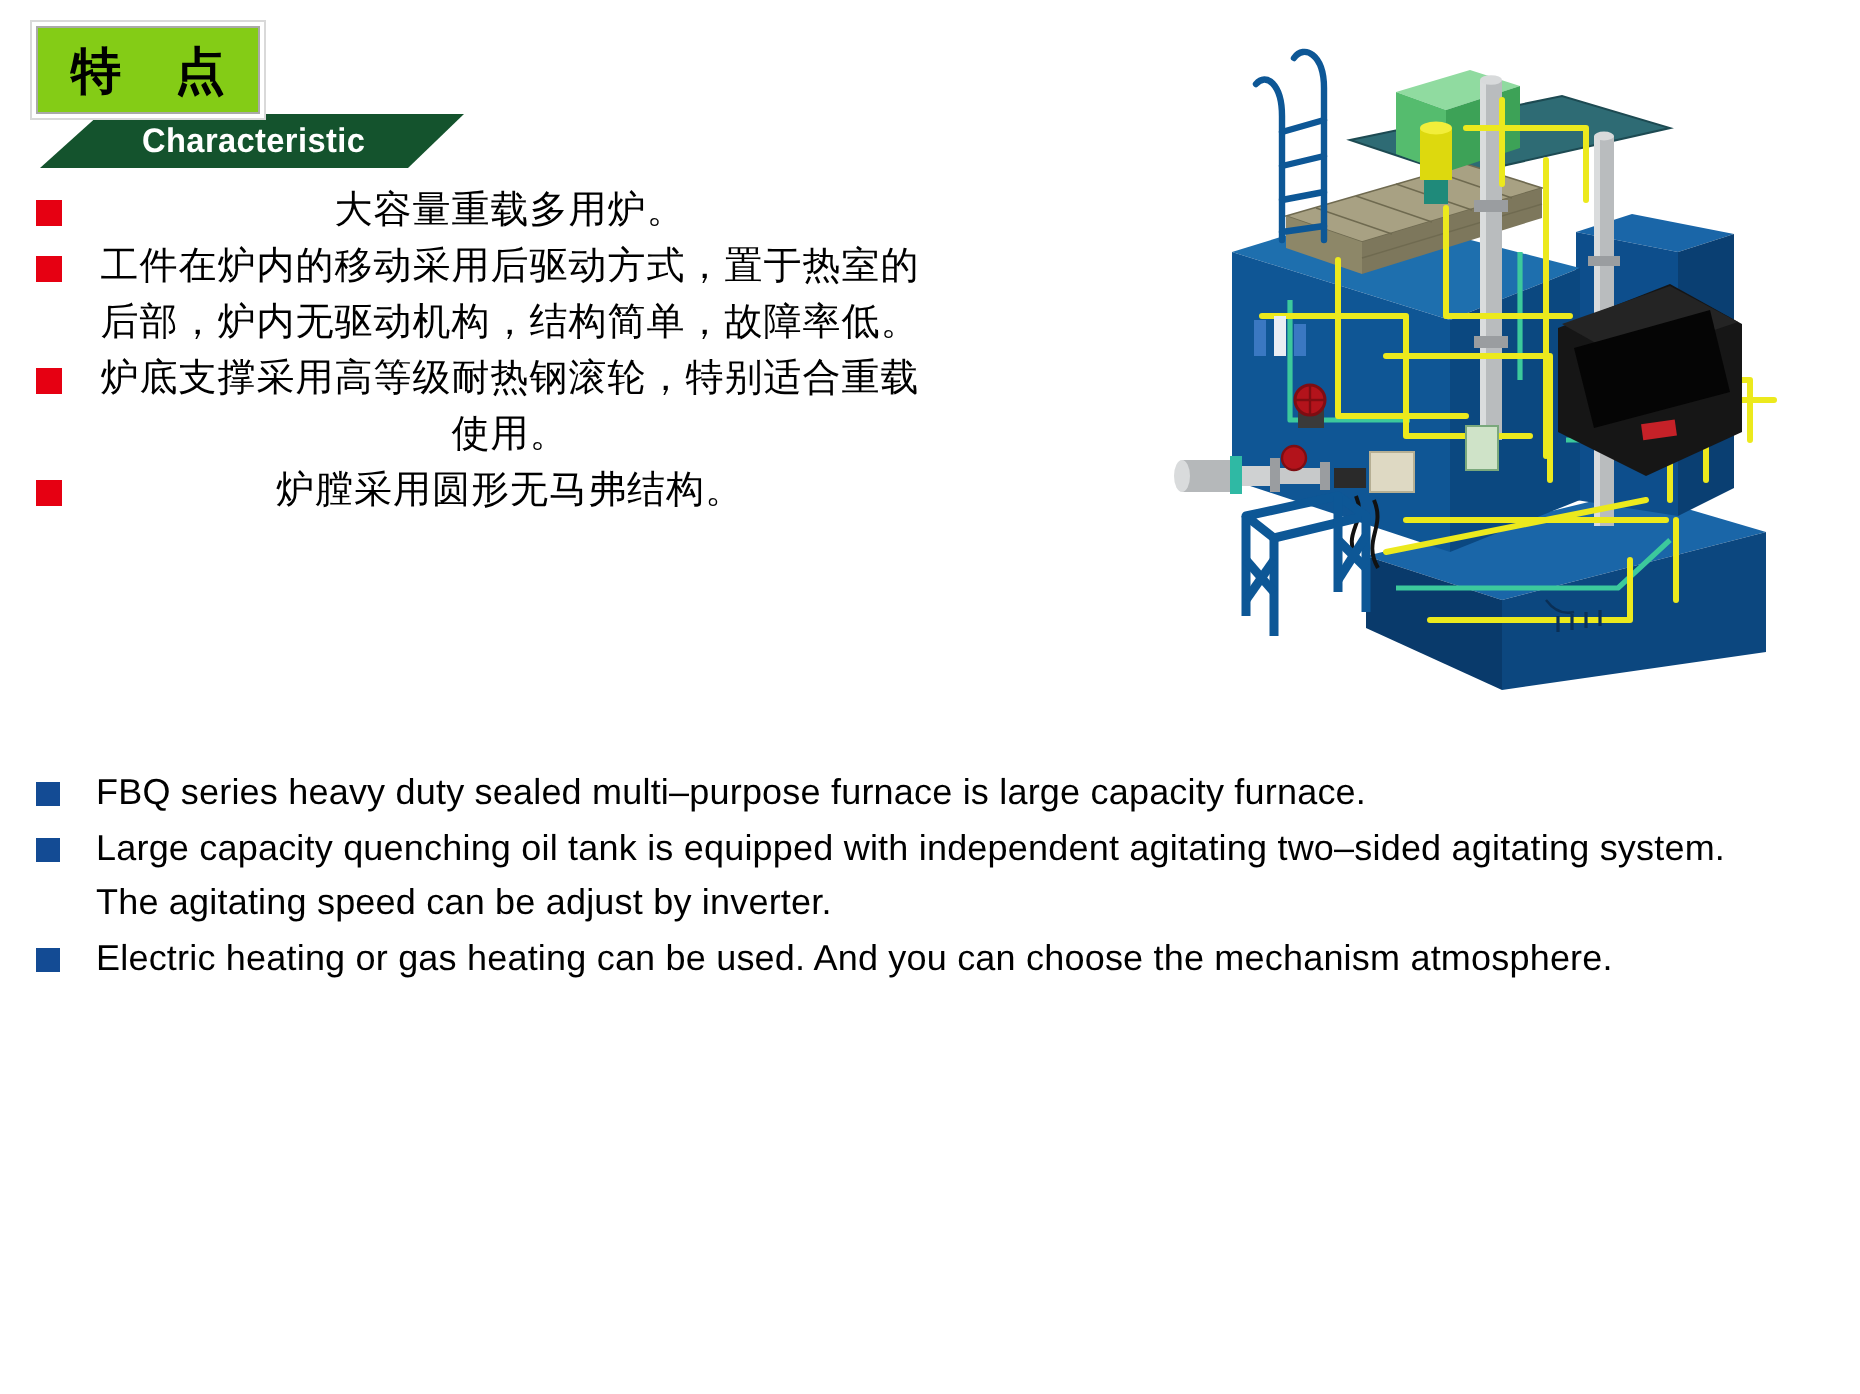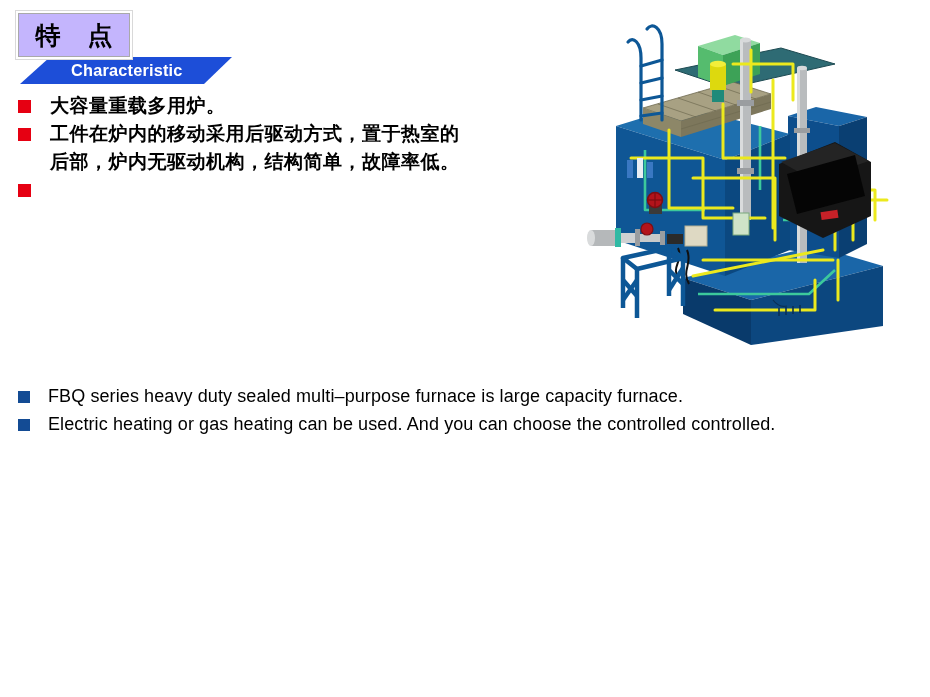--- a/index.html
+++ b/index.html
@@ -8,55 +8,56 @@
     background:#ffffff;
     position:relative;
     overflow:hidden;
     font-family:"Liberation Sans", sans-serif;
     color:#000;
   }
   
   .title-box{
     position:absolute;left:18px;top:13px;
     width:110px;height:42px;
-    background:#c4b5fd;
+    background:#84cc16;
     border:1px solid #a9a9a9;
     box-shadow:0 0 0 2px #ffffff, 0 0 0 3px #d9d9d9;
     display:flex;align-items:center;justify-content:center;
     z-index:2;
   }
   .title-box span{
     font-size:25px;font-weight:bold;letter-spacing:10px;
     padding-left:10px; 
   }
   .banner{
     position:absolute;left:8px;top:57px;
     width:224px;height:27px;
-    background:#1d4ed8;
+    background:#14532d;
     clip-path:polygon(42px 0, 224px 0, 196px 27px, 12px 27px);
     display:flex;align-items:center;justify-content:center;
     z-index:1;
   }
   .banner span{
     color:#ffffff;font-size:17px;font-weight:bold;
     letter-spacing:0.2px;
     padding-left:14px;
     transform:scaleX(0.96);
   }
   
   .cn-list{
     position:absolute;left:18px;top:92px;width:442px;
     list-style:none;margin:0;padding:0;
   }
   .cn-list li{
     position:relative;
     padding-left:32px;
-    font-size:19px;font-weight:bold;
+    font-size:19px;font-weight:normal;
     line-height:28px;
     letter-spacing:0.5px;
+    text-align:center;
   }
   .cn-list li .bullet{
     position:absolute;left:0;top:8px;
     width:13px;height:13px;background:#e60012;
   }
   
   .en-list{
     position:absolute;left:18px;top:383px;width:872px;
     list-style:none;margin:0;padding:0;
   }
@@ -83,27 +84,28 @@
 <div class="title-box">
   <span>特 点</span>
 </div>
 <div class="banner">
   <span>Characteristic</span>
 </div>
 
 <ul class="cn-list">
   <li><span class="bullet"></span><span>大容量重载多用炉。</span></li>
   <li><span class="bullet"></span><span>工件在炉内的移动采用后驱动方式，置于热室的后部，炉内无驱动机构，结构简单，故障率低。</span></li>
-  <li><span class="bullet"></span></li>
+  <li><span class="bullet"></span><span>炉底支撑采用高等级耐热钢滚轮，特别适合重载使用。</span></li>
+  <li><span class="bullet"></span><span>炉膛采用圆形无马弗结构。</span></li>
 </ul>
 
 <ul class="en-list">
   <li><span class="bullet"></span><span>FBQ series heavy duty sealed multi–purpose furnace is large capacity furnace.</span></li>
-  <li><span class="bullet"></span></li>
-  <li><span class="bullet"></span><span>Electric heating or gas heating can be used. And you can choose the controlled controlled.</span></li>
+  <li><span class="bullet"></span><span>Large capacity quenching oil tank is equipped with independent agitating two–sided agitating system. The agitating speed can be adjust by inverter.</span></li>
+  <li><span class="bullet"></span><span>Electric heating or gas heating can be used. And you can choose the mechanism atmosphere.</span></li>
 </ul>
 
 <svg class="illustration" viewBox="0 0 332 340" aria-hidden="true">
 
   <g>
     <polygon points="100,270 232,238 300,258 168,292" fill="#1a66a8"></polygon>
     <polygon points="168,292 300,258 300,318 168,337" fill="#0c477f"></polygon>
     <polygon points="100,270 168,292 168,337 100,306" fill="#093a6b"></polygon>
   </g>
 

